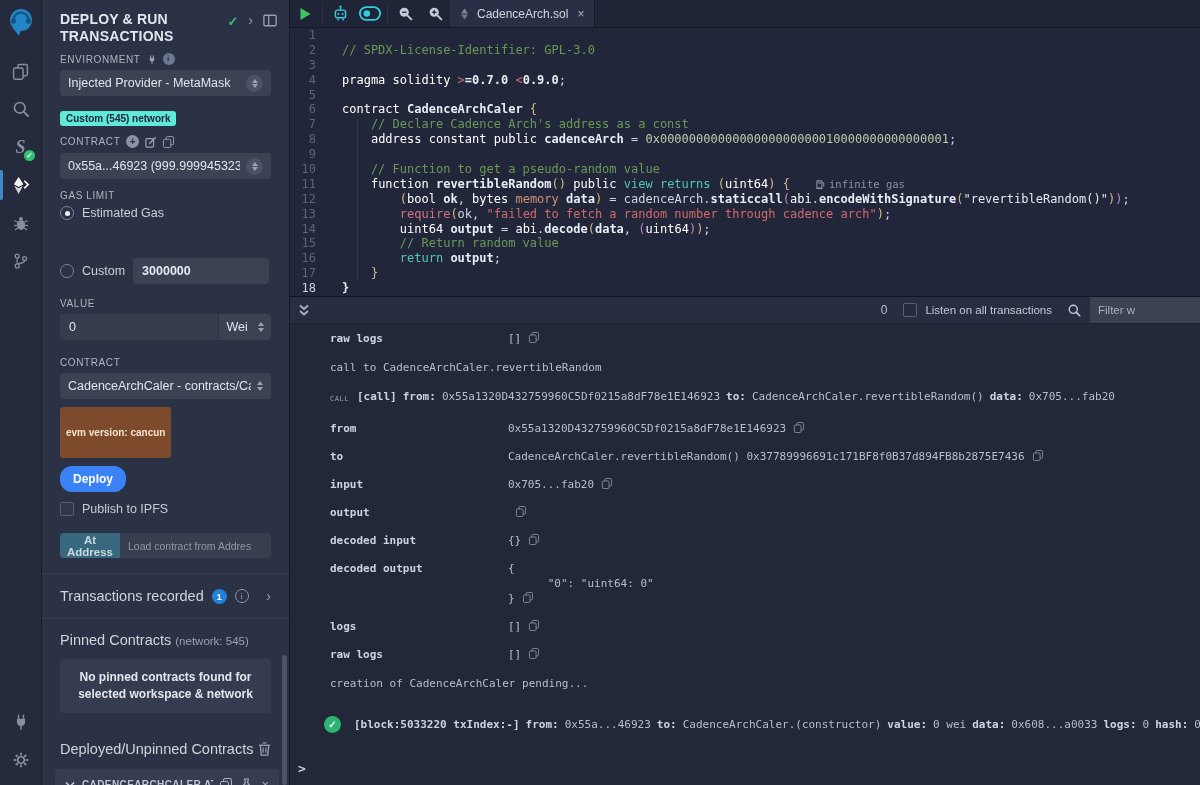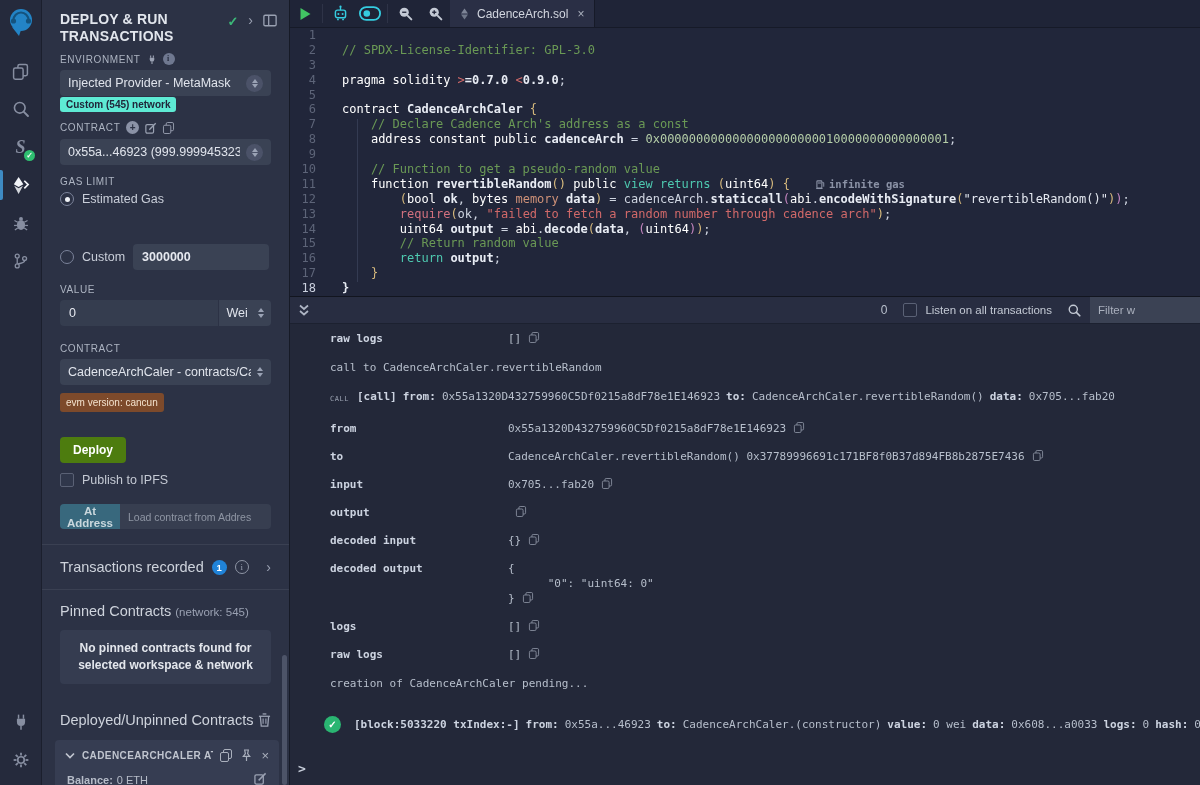--- a/index.html
+++ b/index.html
@@ -33,21 +33,21 @@
   .ph{ display:flex; padding:11px 12px 8px 18px; }
   .ph-title{ font-size:14px; font-weight:bold; color:#e2e6ed; line-height:17px; width:150px; letter-spacing:.2px;}
   .ph-icons{ display:flex; gap:10px; align-items:flex-start; margin-left:auto; padding-top:3px; color:#9aa1b2;}
   .check-green{ color:#3cb878; font-size:13px; font-weight:bold;}
   .chev{ color:#9aa1b2; font-size:14px; line-height:13px;}
   .sec{ padding:0 18px; }
   .plabel{ font-size:10px; color:#adb4c2; letter-spacing:.6px; display:flex; align-items:center; gap:6px; margin-bottom:5px;}
   .info-dot{ width:12px; height:12px; border-radius:50%; background:#6f7890; color:#262c3f; font-size:8px; font-weight:bold; text-align:center; line-height:12px; font-family:"Liberation Serif",serif;}
   .select{
     height:26px; background:#3a4254; border-radius:4px; display:flex; align-items:center;
-    padding:0 8px; color:#e0e4ec; font-size:12.5px; margin-bottom:0; cursor:pointer; overflow:hidden; white-space:nowrap;
+    padding:0 8px; color:#e0e4ec; font-size:12.5px; margin-bottom:14px; cursor:pointer; overflow:hidden; white-space:nowrap;
   }
   .select .sel-text{ flex:1; overflow:hidden; text-overflow:clip; white-space:nowrap;}
   .spin-circle{ width:17px; height:17px; border-radius:50%; background:#4b5268; display:flex; flex-direction:column; align-items:center; justify-content:center; gap:1px; flex-shrink:0; margin-left:6px;}
   .tri-up{ width:0;height:0;border-left:3.5px solid transparent;border-right:3.5px solid transparent;border-bottom:4px solid #9ba3b5;}
   .tri-dn{ width:0;height:0;border-left:3.5px solid transparent;border-right:3.5px solid transparent;border-top:4px solid #9ba3b5;}
   .updown{ display:flex; flex-direction:column; gap:2px; margin-left:6px; flex-shrink:0;}
   .net-badge{
     display:inline-block; background:#5eead4; color:#20263a; font-size:10px; font-weight:bold;
     padding:2px 6px; border-radius:3px; margin-bottom:9px;
   }
@@ -59,22 +59,22 @@
   .input{
     background:#3a4254; border:none; border-radius:4px; height:26px; color:#e6e9f0;
     font-size:12.5px; padding:0 9px; font-family:"Liberation Sans",sans-serif; outline:none; width:100%;
   }
   .input::placeholder{ color:#8f96a4; }
   .gas-custom{ display:flex; align-items:center; gap:8px; margin-bottom:14px;margin-top:38px;}
   .gas-custom .input{ width:136px; font-weight:bold;}
   .value-row{ display:flex; margin-bottom:17px; }
   .value-row .input{ border-radius:4px 0 0 4px; background:#353d4f;}
   .wei-box{ width:72px; background:#3a4254; border-radius:0 4px 4px 0; border-left:1px solid #2c3245; display:flex; align-items:center; justify-content:center; gap:4px; font-size:12.5px; color:#e0e4ec; cursor:pointer;}
-  .evm-badge{ display:inline-block; background:#7d4a2b; color:#f4e3ce; font-size:10px; font-weight:normal; padding:4px 6px; border-radius:3px; margin-bottom:25px;}
-  .deploy-btn{ display:inline-block; background:#4d7c0f; color:#fff; font-weight:bold; font-size:12px; border:none; border-radius:4px; padding:6px 13px; margin-bottom:10px; cursor:pointer; font-family:"Liberation Sans",sans-serif;}
+  .evm-badge{ display:inline-block; background:#7d4a2b; color:#f4e3ce; font-size:10px; font-weight:bold; padding:20px 6px; border-radius:3px; margin-bottom:8px;}
+  .deploy-btn{ display:inline-block; background:#3b82f6; color:#fff; font-weight:bold; font-size:12px; border:none; border-radius:12px; padding:6px 13px; margin-bottom:10px; cursor:pointer; font-family:"Liberation Sans",sans-serif;}
   .check-row{ display:flex; align-items:center; gap:8px; font-size:12.5px; color:#c5cad4; margin-bottom:17px;}
   .checkbox{ width:14px; height:14px; border:1px solid #5a6175; border-radius:2px; background:#30374b; flex-shrink:0; cursor:pointer;}
   .ataddr-row{ display:flex; margin-bottom:15px;}
   .ataddr-btn{ background:#38687d; color:#c9d7dd; border:none; font-weight:bold; font-size:11.5px; border-radius:4px 0 0 4px; width:86px; height:25px; cursor:pointer; font-family:"Liberation Sans",sans-serif;}
   .ataddr-input{ flex:1; background:#373e50; border:none; border-radius:0 4px 4px 0; color:#e6e9f0; font-size:10.5px; padding:0 8px; outline:none; font-family:"Liberation Sans",sans-serif;}
   .ataddr-input::placeholder{ color:#8f96a4;}
   .divider{ height:1px; background:#3a4052; }
   .txrec{ display:flex; align-items:center; padding:14px 18px; gap:8px;}
   .txrec-label{ font-size:14.5px; color:#ced3dc;}
   .count-badge{ width:15px;height:15px;border-radius:50%;background:#2083d8;color:#fff;font-size:9.5px;font-weight:bold;line-height:15px;text-align:center;}
@@ -107,21 +107,21 @@
   #code{ font-family:"DejaVu Sans Mono", monospace; font-size:12px; }
   .cl{ height:14.9px; line-height:14.9px; white-space:pre; display:flex;}
   .ln{ display:inline-block; width:40px; text-align:right; padding-right:14px; color:#5d6478; flex-shrink:0;}
   .ln.active{ color:#ccd2e0; }
   .lc{ padding-left:12px; white-space:pre;}
   .indent-guide{ position:absolute; left:67px; top:91px; width:1px; height:163px; background:#343b52;}
   .tok-cm{color:#6a9955}.tok-kw{color:#ffffff}.tok-gr{color:#4ec9b0}.tok-or{color:#ce9178}
   .tok-sr{color:#d16969}.tok-pk{color:#d3717f}.tok-nm{color:#b5cea8}.tok-pl{color:#cfd5e1}
   .tok-bd{color:#e8ecf4; font-weight:bold}.tok-au{color:#d7ba7d}.tok-pu{color:#c586c0}
   .tok-rd{color:#d16969}.tok-sl{color:#e4e8f0}
-  .gasnote{ color:#8b92a6; font-size:10.5px; margin-left:26px; display:inline-flex; align-items:center; gap:4px;font-weight:bold;}
+  .gasnote{ color:#8b92a6; font-size:10.5px; margin-left:26px; display:inline-flex; align-items:center; gap:4px;}
   
   #terminal{ flex:1; background:#232839; display:flex; flex-direction:column; min-height:0; border-top:1px solid #12151f;}
   #term-header{ height:27px; background:#282d41; border-bottom:1px solid #1c2130; display:flex; align-items:center; padding:0 0 0 8px; flex-shrink:0; overflow:hidden;}
   .th-right{ margin-left:auto; display:flex; align-items:center; gap:0;}
   .pending-count{ font-size:12px; color:#b9c0cd; margin-right:16px;}
   .listen-label{ font-size:11.5px; color:#c3c9d4; margin:0 16px 0 8px;}
   .th-search{ color:#c3c9d4; margin-right:9px; display:flex;}
   .filter-input{ width:110px; height:27px; background:#3b4254; border:none; color:#c9ced9; font-size:11.5px; padding:0 8px; outline:none; flex-shrink:0; font-family:"Liberation Sans",sans-serif;}
   .filter-input::placeholder{ color:#aab0bd;}
   #term-body{ flex:1; overflow:hidden; padding-top:7px; font-family:"DejaVu Sans Mono", monospace; font-size:11px; color:#b7bfcc;}

